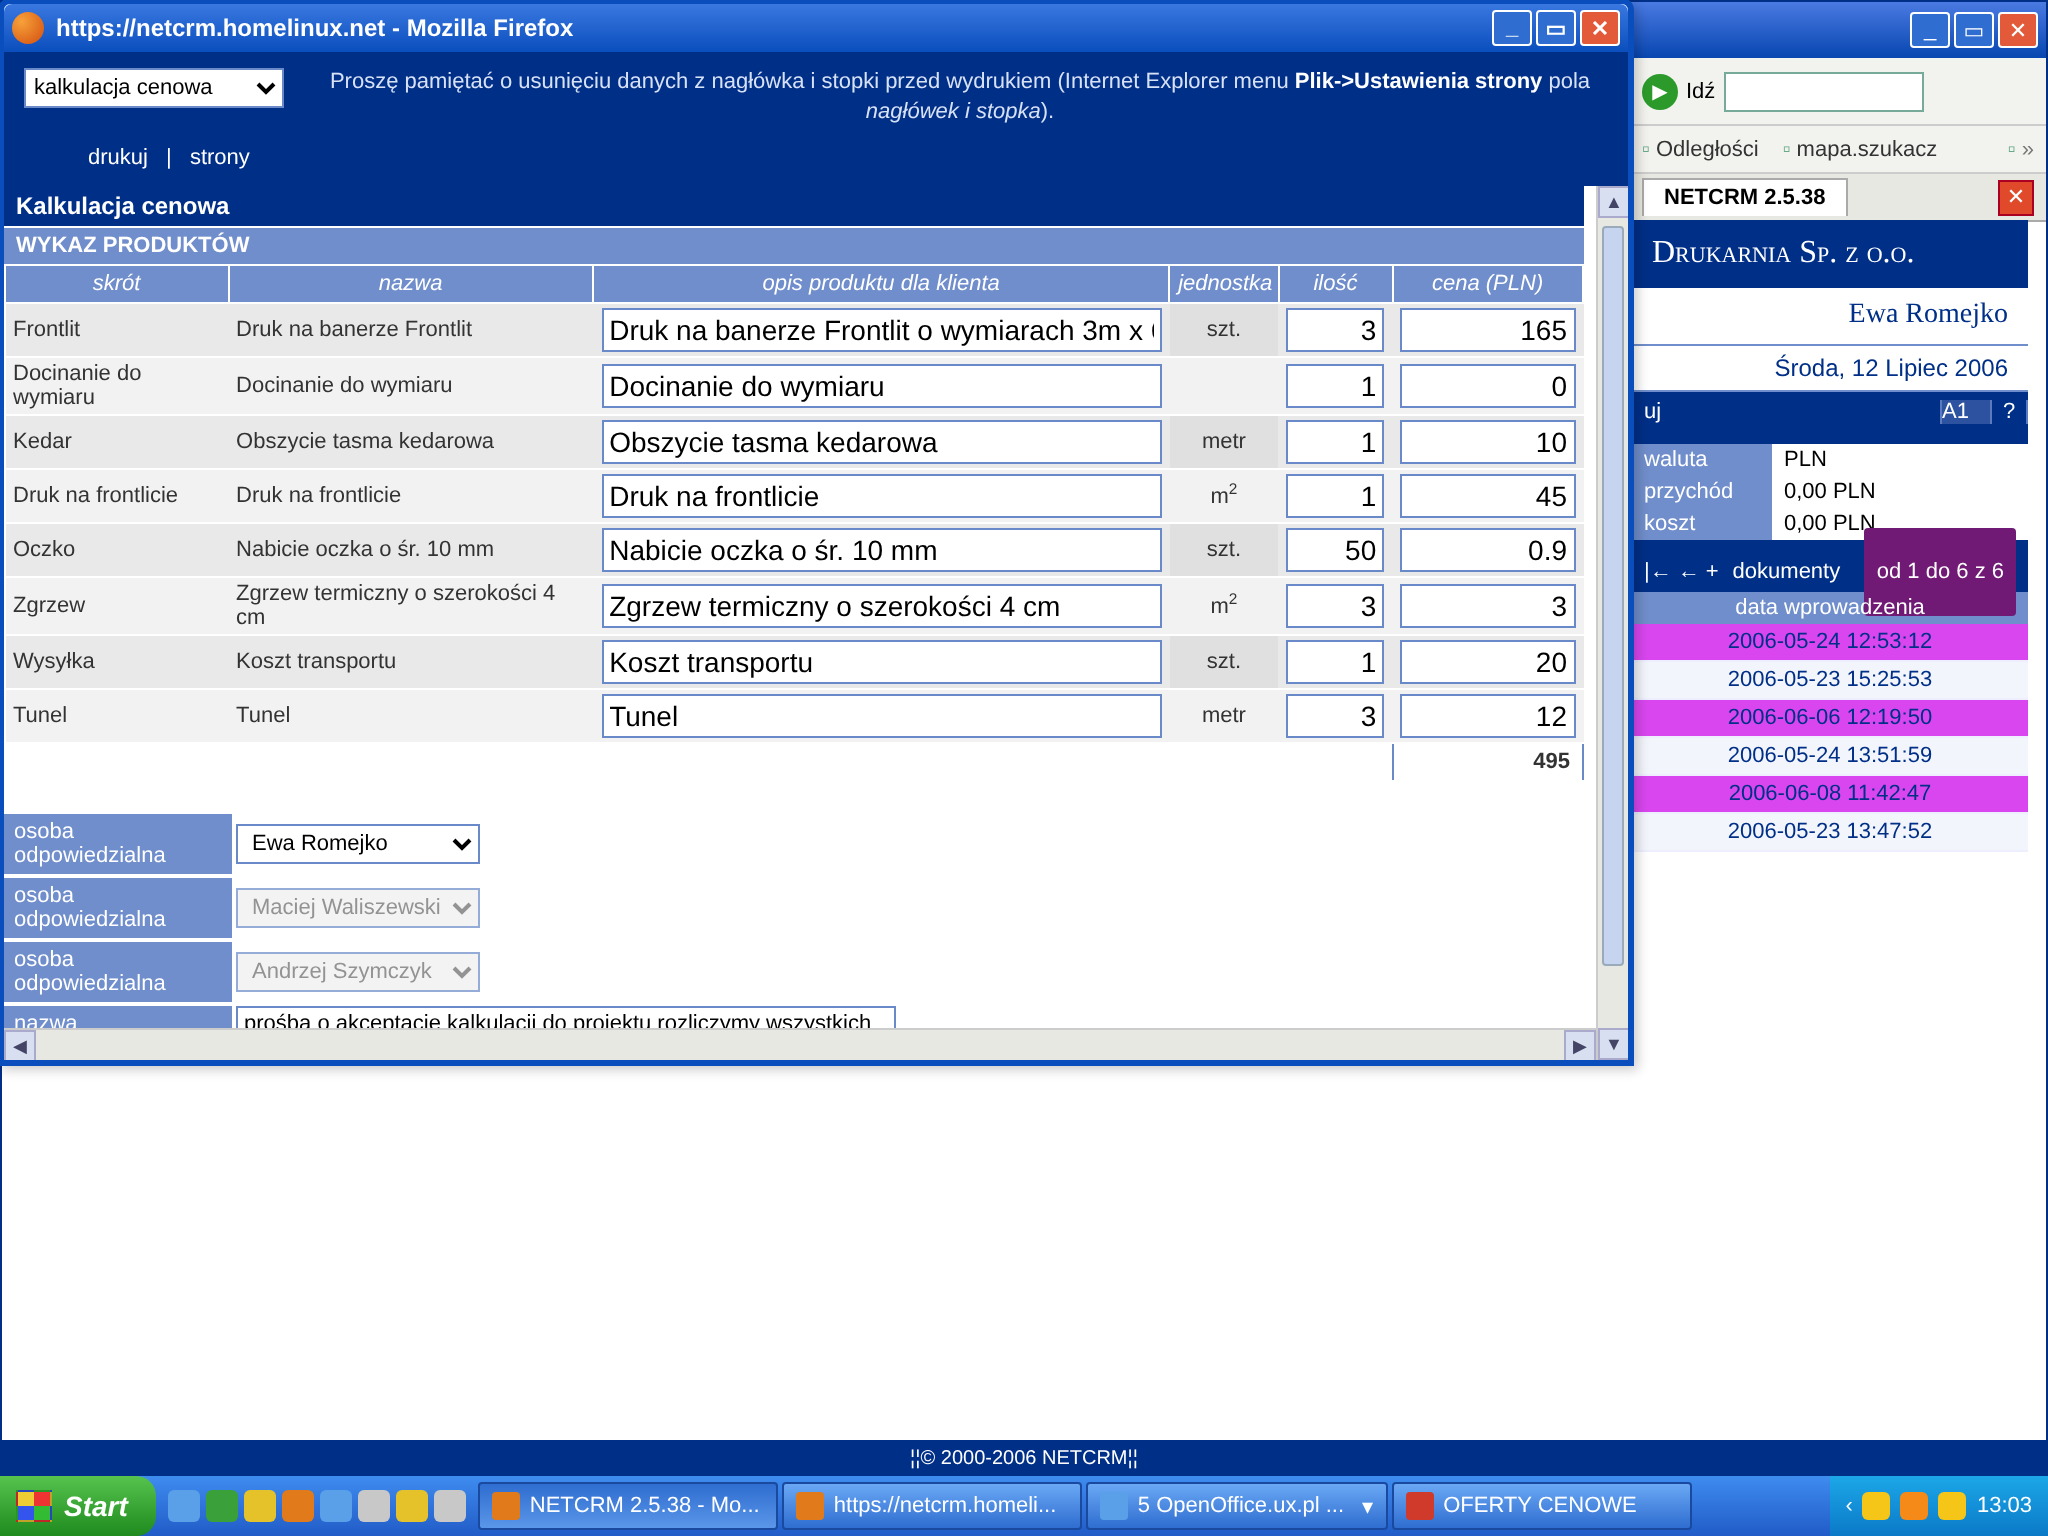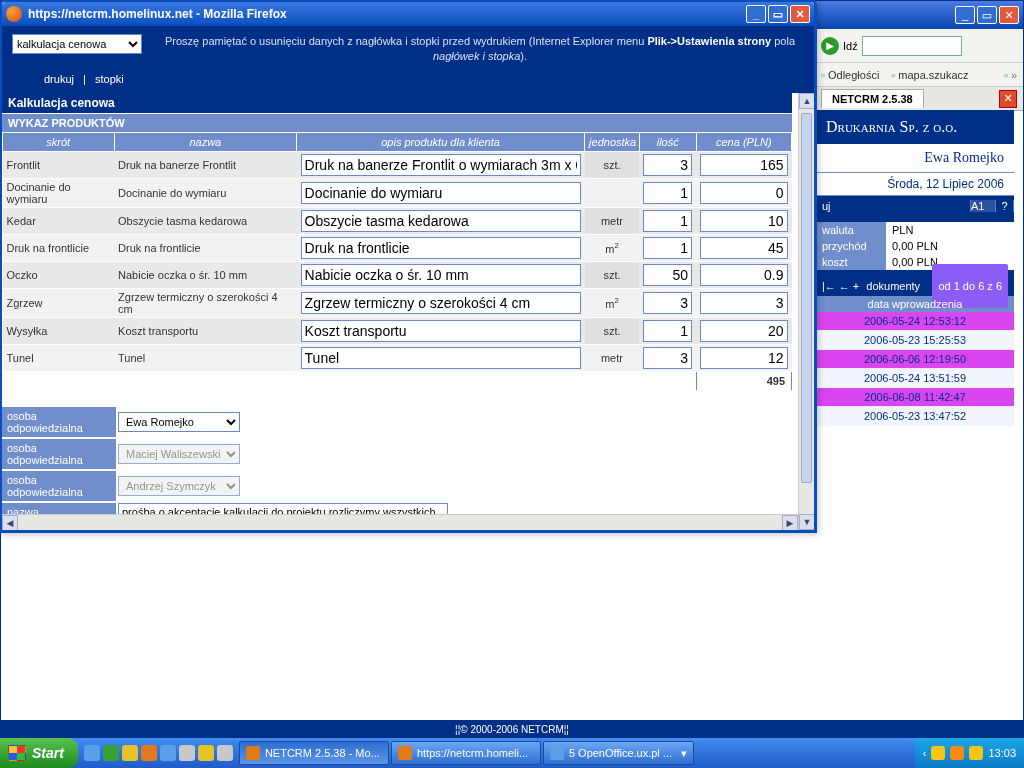--- a/index.html
+++ b/index.html
@@ -33,21 +33,21 @@
 .crm-bluerow .a1 { background:#2c52a0; width:26px; text-align:left; border-left:1px solid #5a7bc0; border-right:1px solid #5a7bc0; margin-left:auto;}
 .crm-bluerow .q { width:18px; text-align:center; border-right:1px solid #5a7bc0;}
 .crm-gap { background:#002f87; height:6px;}
 .kv-table { width:100%; border-collapse:collapse;}
 .kv-table td { padding:2px 6px; font-size:11px;}
 .kv-table .k { background:#708ecb; color:#fff; width:70px;}
 .kv-table .v { background:#fff; color:#000;}
 .docs-header { background:#002f87; color:#fff; font-size:11px; display:flex; align-items:center; height:20px; padding:0 6px;}
 .docs-header .nav { margin-right:3px; cursor:pointer;}
 .docs-header .lbl { padding:0 4px;}
-.docs-header .pill { background:#8b5cf6; padding:16px 6px; margin-left:auto; border-radius:2px;}
+.docs-header .pill { background:#701a75; padding:16px 6px; margin-left:auto; border-radius:2px;}
 .docs-th { background:#708ecb; color:#fff; text-align:center; font-size:11px; padding:2px 0;}
 .docs-row { background:#d946ef; color:#002f87; font-size:11px; padding:3px 0; text-align:center; border-bottom:1px solid #eef;}
 .docs-row:nth-child(even){ background:#f2f5fb;}
 
 
 .ff-window { position:absolute; left:-1px; top:-1px; width:818px; height:534px; background:#fff; border:3px solid #0a4ebd; border-radius:6px 6px 0 0; box-shadow:2px 2px 6px rgba(0,0,0,.2);}
 .ff-title { height:24px; background:linear-gradient(#3a78e0,#0a4ebd); border-radius:4px 4px 0 0; display:flex; align-items:center; padding:0 4px; color:#fff; font-weight:bold; font-size:12px;}
 .ff-title .ico { width:16px; height:16px; background:radial-gradient(circle at 30% 30%,#f7a13a,#d34e0f); border-radius:50%; margin-right:6px;}
 .ff-title .btns { margin-left:auto; display:flex;}
 .ff-body { position:absolute; top:24px; left:0; right:0; bottom:0; background:#fff; display:flex; flex-direction:column;}
@@ -187,21 +187,21 @@
       </div>
     </div>
     <div class="ff-body">
       <div class="ff-topbar">
         <select><option>kalkulacja cenowa</option></select>
         <div class="hint">
           <span>Proszę pamiętać o usunięciu danych z nagłówka i stopki przed wydrukiem (Internet Explorer menu </span><b>Plik-&gt;Ustawienia strony</b><span> pola </span><i>nagłówek i stopka</i><span>).</span>
         </div>
       </div>
       <div class="ff-links">
-        <span>drukuj</span> | <span>stopki</span>
+        <span>drukuj</span> | <span>strony</span>
       </div>
       <div class="ff-content">
         <div class="ff-content-inner">
           <div class="section-title">Kalkulacja cenowa</div>
           <div class="subheader">WYKAZ PRODUKTÓW</div>
           <table class="prod">
             <colgroup>
                 <col class="col-skrot">
                 <col class="col-nazwa">
                 <col class="col-opis">
@@ -347,20 +347,24 @@
         </div>
         <div class="taskbtn">
           <div class="ico" style="background:#e07a1a"></div>
           <span>https://netcrm.homeli...</span>
         </div>
         <div class="taskbtn">
           <div class="ico" style="background:#5aa0e8"></div>
           <span>5 OpenOffice.ux.pl ...</span> 
           <span style="margin-left:4px">▾</span>
         </div>
+        <div class="taskbtn">
+          <div class="ico" style="background:#d03a2a"></div>
+          <span>OFERTY CENOWE</span>
+        </div>
       </div>
     <div class="tray">
       <div style="color:#fff">‹</div>
       <div class="ti" style="background:#f5c518"></div>
       <div class="ti" style="background:#f58a18"></div>
       <div class="ti" style="background:#f5c518"></div>
       <span>13:03</span>
     </div>
   </div>
 

